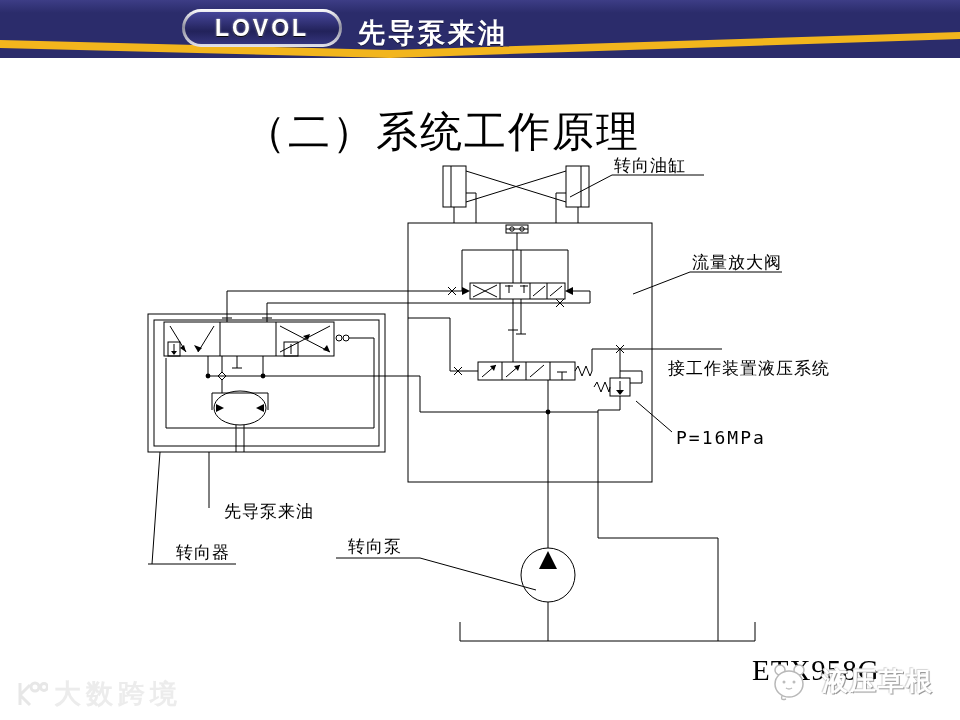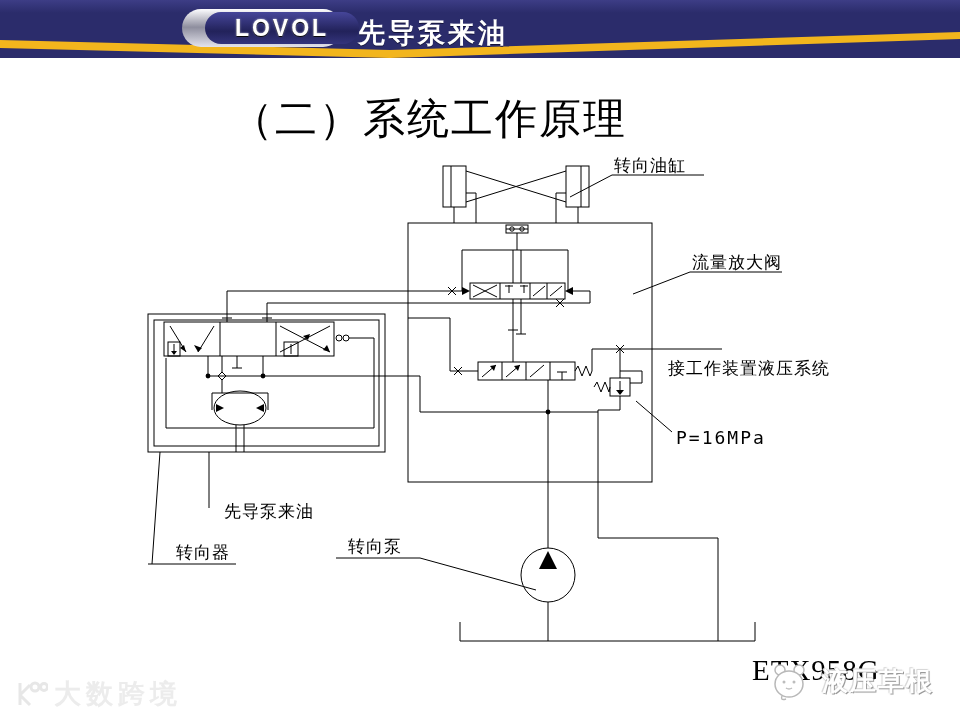--- a/index.html
+++ b/index.html
@@ -8,28 +8,28 @@
 
   
   .hdr{position:absolute;left:0;top:0;width:960px;height:58px;
        background:linear-gradient(180deg,#3d3d86 0%,#2b2c6b 22%,#2b2c6b 100%);}
   .hdr .swoosh{position:absolute;left:0;bottom:0;width:960px;height:58px;display:block;}
   .logo-badge{position:absolute;left:182px;top:9px;width:160px;height:38px;border-radius:20px;
        background:linear-gradient(180deg,#fdfdff 0%,#8e8e9e 48%,#e3e3ec 100%);
        padding:3px;box-sizing:border-box;z-index:3;}
   .logo-inner{width:100%;height:100%;border-radius:17px;
        background:linear-gradient(180deg,#46469a 0%,#22225a 60%,#34347c 100%);
-       display:flex;align-items:center;justify-content:center;margin-left:20px;}
+       display:flex;align-items:center;justify-content:center;}
   .logo-inner span{color:#fff;font-weight:bold;font-size:23px;letter-spacing:3px;
        text-shadow:0 1px 1px #000, 0 0 2px #cfcfe8;}
   .brand-name{position:absolute;left:358px;top:15px;z-index:3;color:#ffffff;font-weight:bold;
        font-size:27px;letter-spacing:3px;text-shadow:0 1px 0 #14143a;}
 
   
-  .title{position:absolute;left:228px;top:88px;margin:3px;color:#000;
+  .title{position:absolute;left:228px;top:88px;margin:16px;color:#000;
        font-family:"Liberation Serif",serif;font-weight:500;font-size:42px;letter-spacing:2px;}
 
   
   .diagram{position:absolute;left:0;top:140px;width:960px;height:560px;}
   .diagram .lbl{font-family:"Liberation Serif",serif;font-size:17px;fill:#000;letter-spacing:1px;}
   .diagram .press{font-family:"DejaVu Sans Mono",monospace;font-size:18px;fill:#000;letter-spacing:2px;}
   .diagram .part{font-family:"Liberation Serif",serif;font-size:29px;fill:#000;letter-spacing:1px;}
 
   
   .wm-right{position:absolute;right:26px;bottom:18px;display:flex;align-items:center;gap:14px;z-index:5;}

